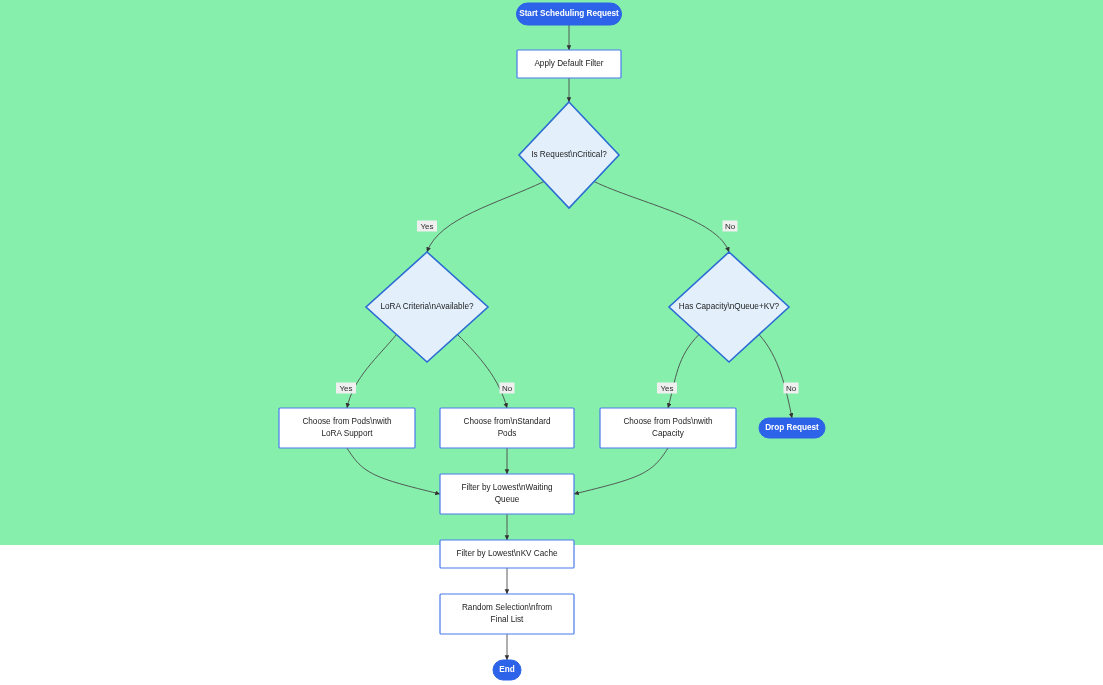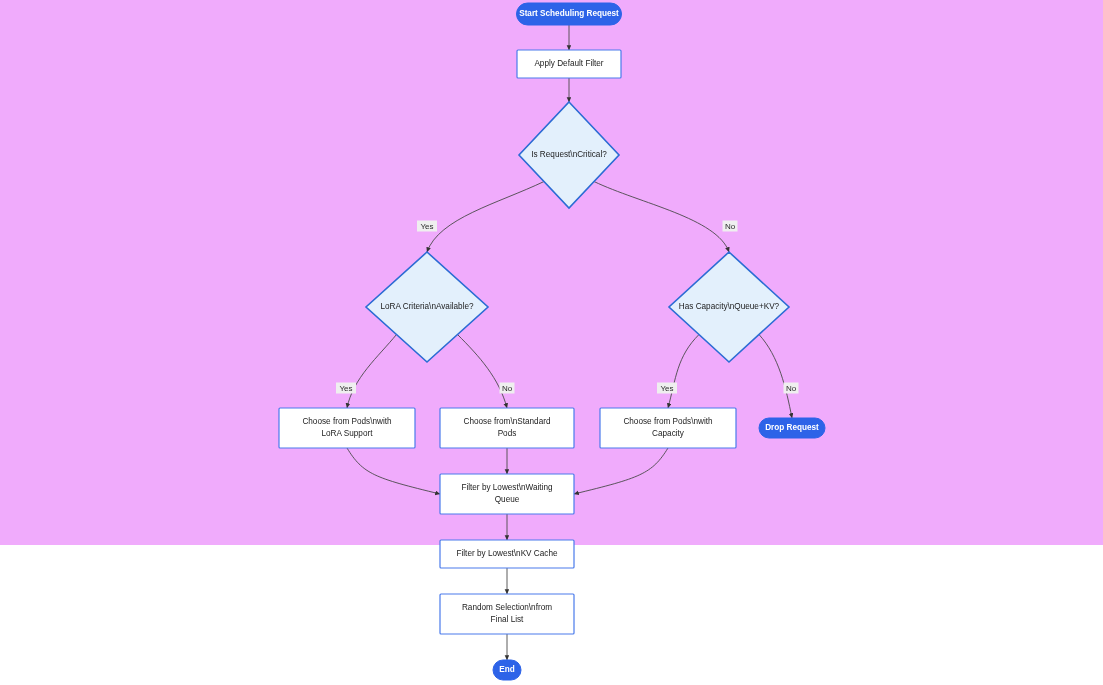--- a/index.html
+++ b/index.html
@@ -10,21 +10,21 @@
   body {
     width: 1103px;
     height: 685px;
     overflow: hidden;
     font-family: "Liberation Sans", sans-serif;
   }
   #flowchart-root {
     position: relative;
     width: 1103px;
     height: 545px;
-    background: #f0abfc;
+    background: #86efac;
   }
   svg#flow-svg {
     display: block;
     width: 1103px;
     height: 685px;
   }
   .node-rect-plain {
     fill: #FFFFFF;
     stroke: #4A7BEC;
     stroke-width: 1.2;

